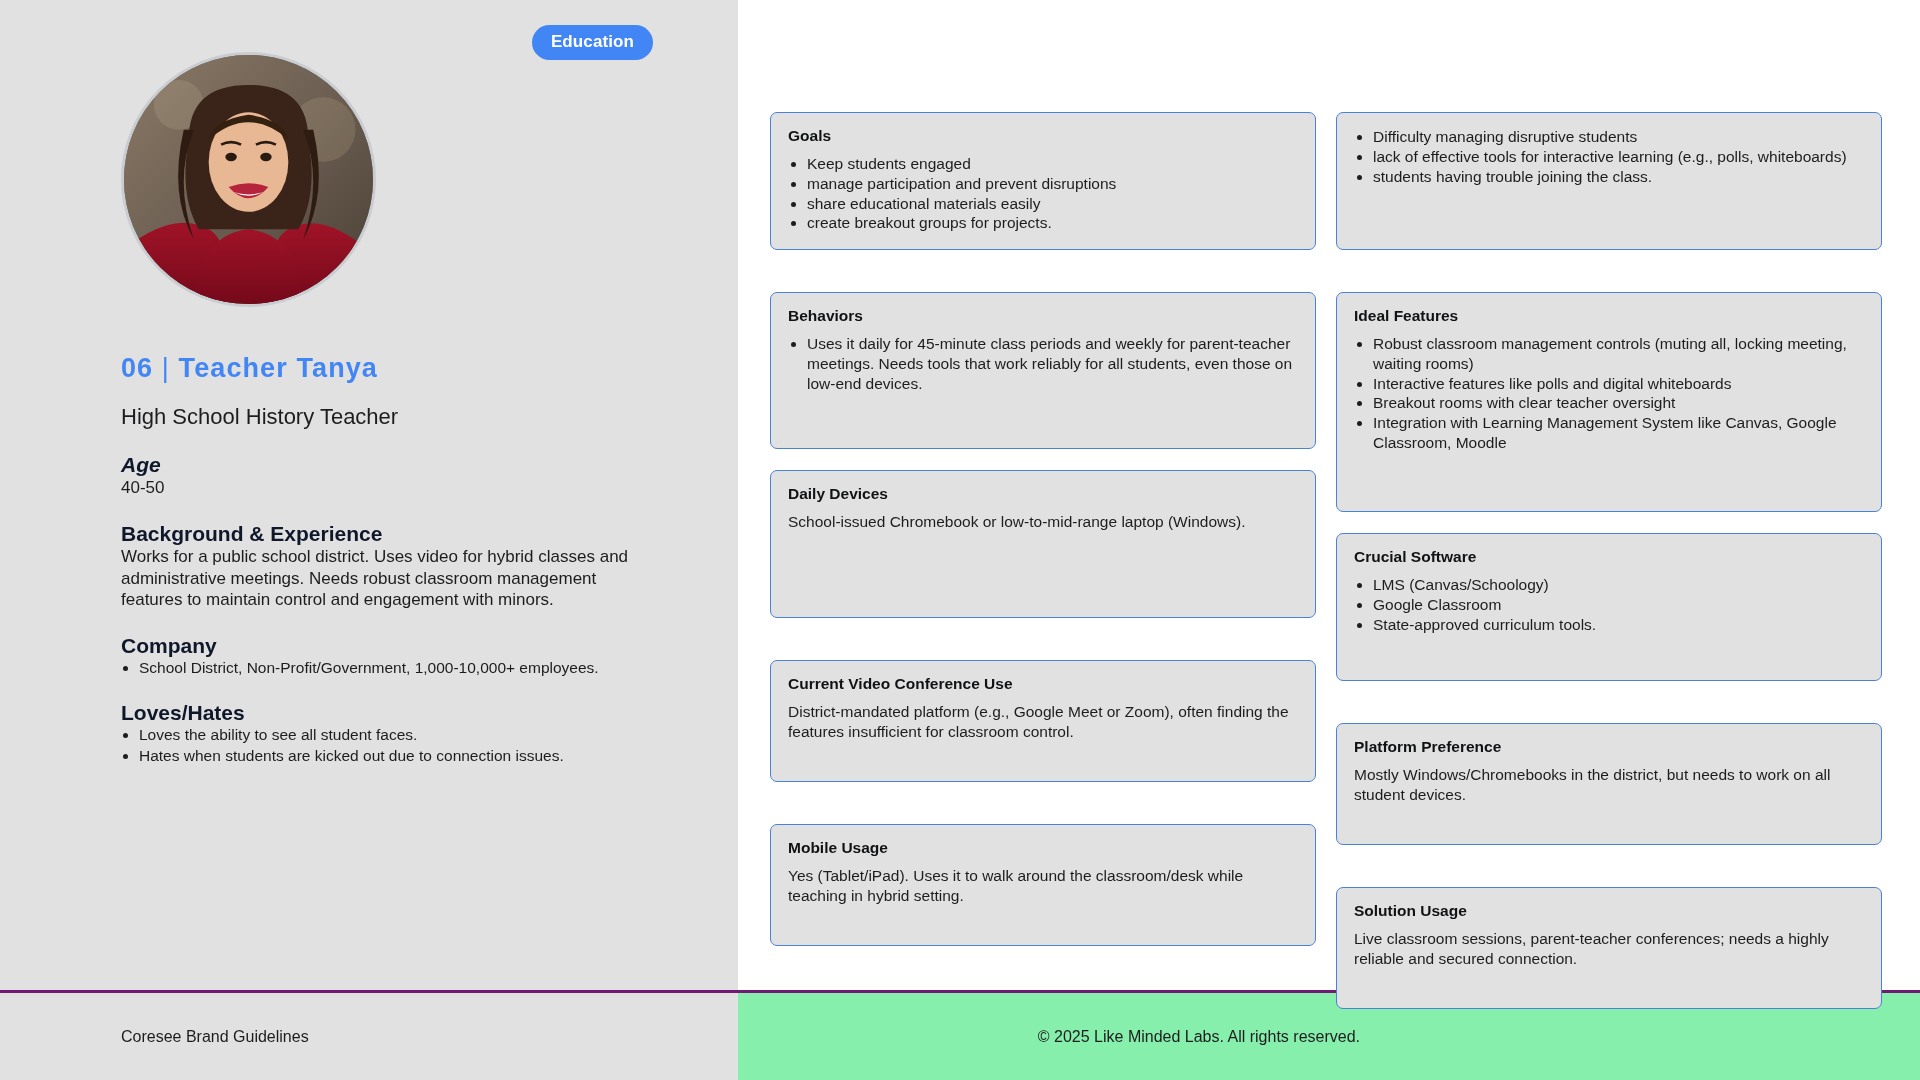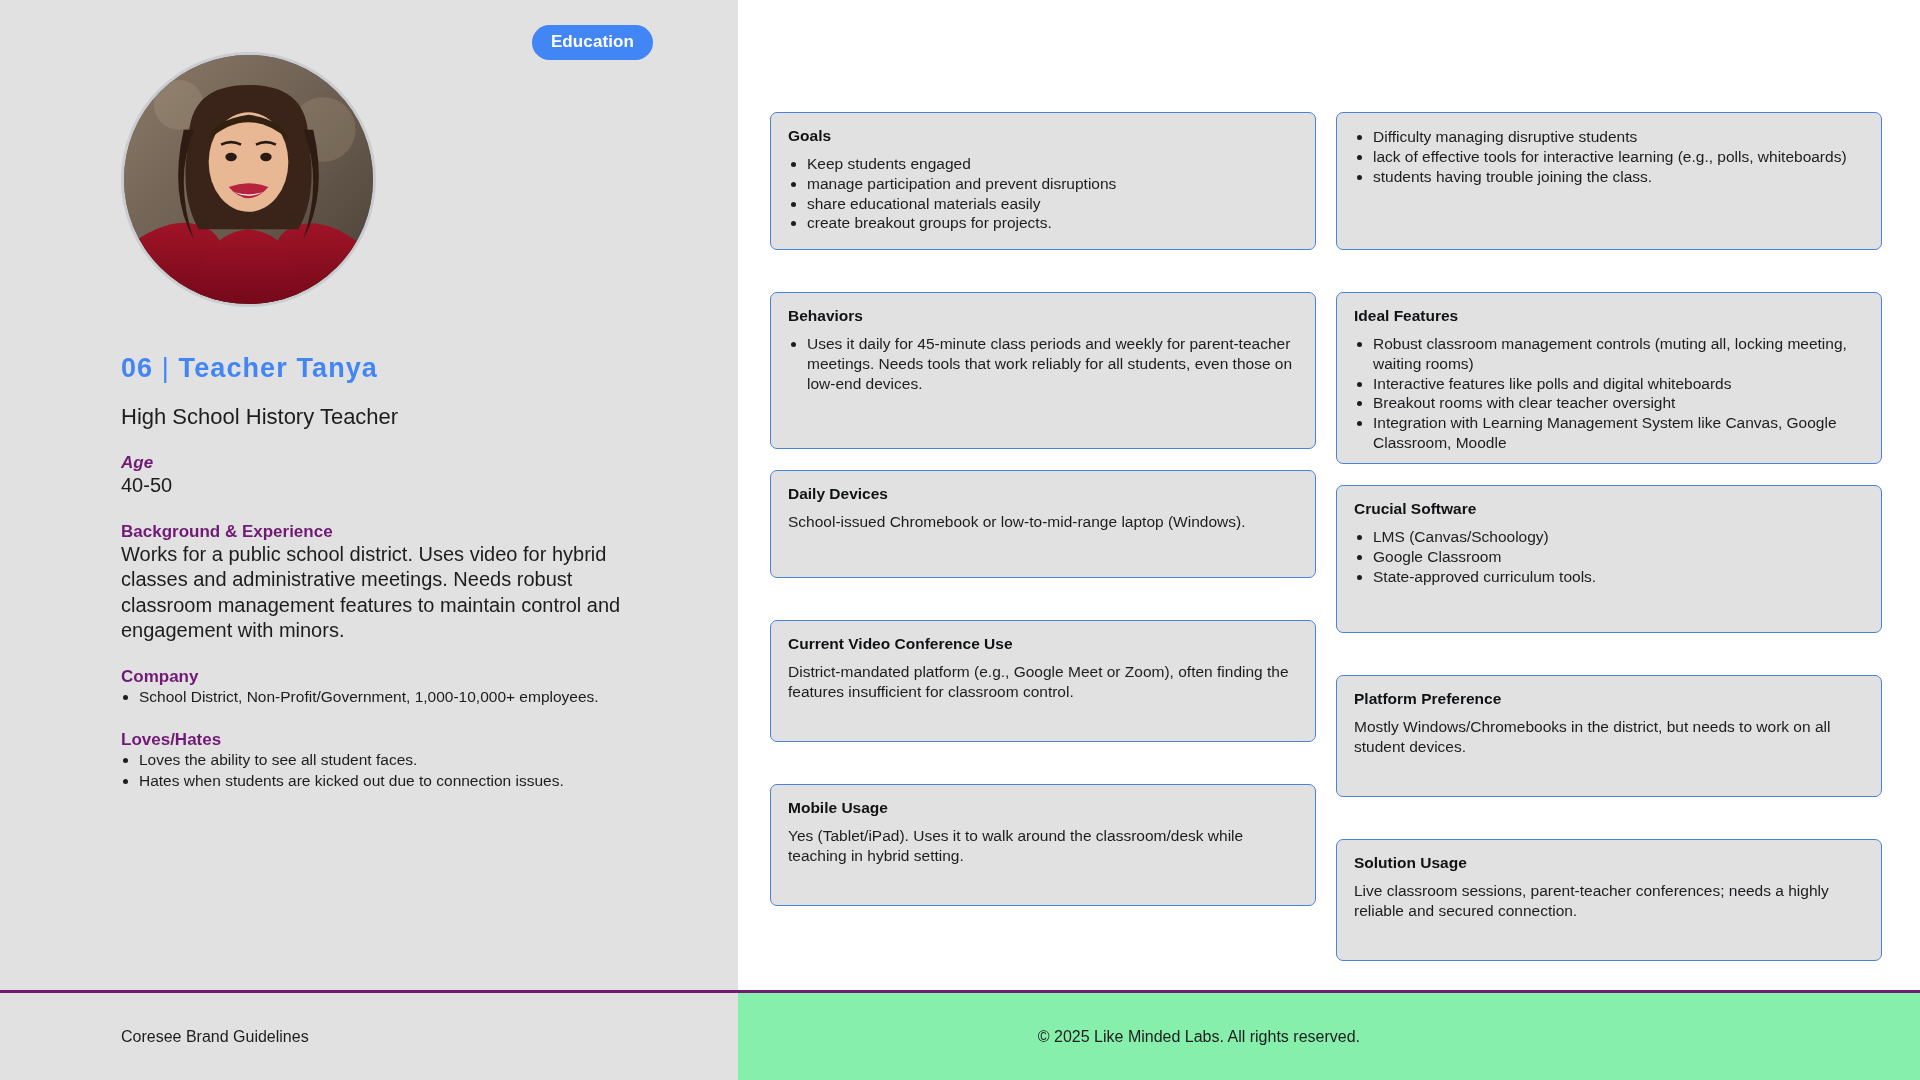--- a/index.html
+++ b/index.html
@@ -39,23 +39,23 @@
   .persona-title {
     margin-top: 46px;
     font-size: 27px; font-weight: 700; color: #4285f4;
     letter-spacing: 1.1px;
   }
   .persona-title .sep { font-weight: 400; }
   .persona-role {
     margin-top: 20px; font-size: 22px; color: #1d1d1f; font-weight: 400;
   }
   .sec { margin-top: 23px; }
-  .sec-h { font-size: 17px; font-weight: 700; color: #701a75; }
+  .sec-h { font-size: 21px; font-weight: 700; color: #0f172a; }
   .sec-h.italic { font-style: italic; }
-  .sec-p { font-size: 20px; color: #1d1d1f; line-height: 1.28; }
+  .sec-p { font-size: 17px; color: #1d1d1f; line-height: 1.28; }
   .sec ul { margin: 0 0 0 18px; }
   .sec li { font-size: 15.5px; color: #1d1d1f; line-height: 1.28; margin-bottom: 1px; }
 
   .quote {
     position: absolute; left: 121px; right: 86px; top: 915px;
     text-align: center; font-size: 15.5px; font-weight: 700;
     color: #111214; line-height: 1.33;
   }
 
   
@@ -73,22 +73,22 @@
   }
   .card-title { font-size: 15.5px; font-weight: 700; color: #111214; margin-bottom: 9px; }
   .card-body { font-size: 15.5px; color: #1d1d1f; line-height: 1.28; }
   .card ul { margin: 0 0 0 19px; }
   .card li { font-size: 15.5px; color: #1d1d1f; line-height: 1.28; }
 
   
   .c-goals     { height: 138px; }
   .c-chall     { height: 138px; }
   .c-behav     { height: 157px; margin-top: 42px; }
-  .c-ideal     { height: 172px; margin-top: 42px; }
-  .c-devices   { height: 108px; margin-top: 21px; }
+  .c-ideal     { height: 220px; margin-top: 42px; }
+  .c-devices   { height: 148px; margin-top: 21px; }
   .c-software  { height: 148px; margin-top: 21px; }
   .c-vcuse     { height: 122px; margin-top: 42px; }
   .c-platform  { height: 122px; margin-top: 42px; }
   .c-mobile    { height: 122px; margin-top: 42px; }
   .c-solution  { height: 122px; margin-top: 42px; }
 
   
   .footer { height: 90px; flex: 0 0 90px; display: flex; border-top: 3px solid #701a75; text-align: right; }
   .footer-left {
     width: 738px; flex: 0 0 738px; background: #e1e1e1;

